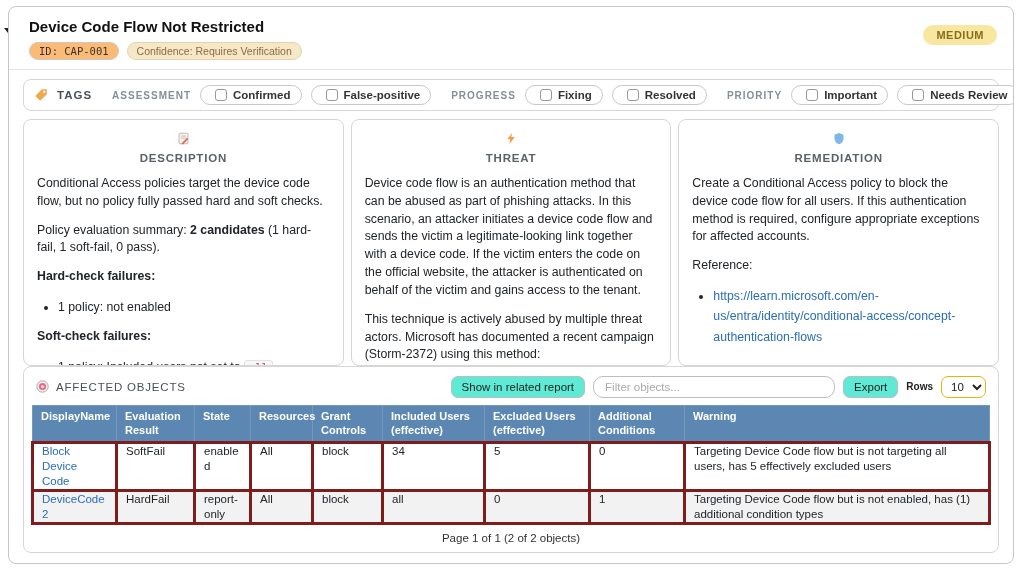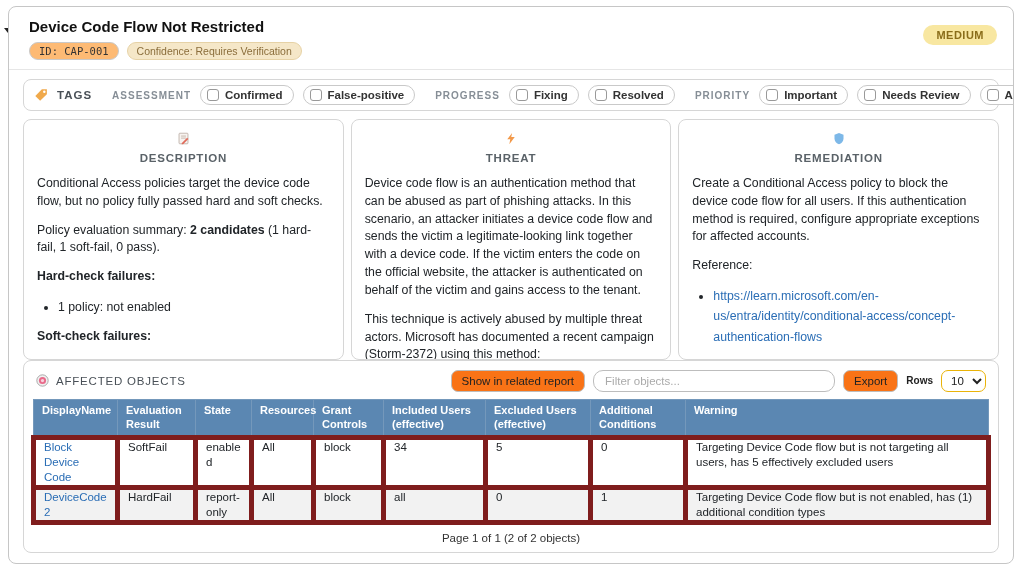--- a/index.html
+++ b/index.html
@@ -28,21 +28,21 @@
   .severity-badge { font-size:11px; font-weight:bold; color:#8a6d1a; background:#f8e7a1;
     border-radius:10px; padding:4px 13px; letter-spacing:0.5px; margin-top:7px; }
 
   
   .tags-bar { margin:9px 14px 8px; border:1px solid #d6d6d6; border-radius:8px;
     padding:5px 10px; display:flex; align-items:center; gap:9px; flex:0 0 auto; }
   .tags-title { font-size:11.5px; font-weight:bold; color:#495057; letter-spacing:1px; }
   .group-label { font-size:10px; font-weight:bold; color:#868e96; letter-spacing:1px; margin-left:2px; }
   .sep { width:1px; height:16px; background:#dcdcdc; }
   .tag-pill { display:inline-flex; align-items:center; gap:6px; border:1px solid #c9c9c9;
-    border-radius:12px; padding:3px 10px 3px 6px; background:#fff; cursor:pointer; }
+    border-radius:12px; padding:3px 10px 3px 14px; background:#fff; cursor:pointer; }
   .cbx { width:12px; height:12px; border:1px solid #999; border-radius:3px; background:#fff; flex:0 0 auto; }
   .tag-pill-label { font-size:11.5px; font-weight:bold; color:#333; white-space:nowrap; }
 
   
   .panels { display:flex; gap:7px; margin:0 14px; flex:1 1 auto; min-height:0; }
   .panel { flex:1; border:1px solid #d6d6d6; border-radius:8px; padding:10px 13px; overflow:hidden; }
   .panel-title-row { display:flex; align-items:center; gap:7px; margin:2px 0 0 0;flex-direction:column; }
   .panel-title { font-size:11.5px; font-weight:bold; color:#5a6268; letter-spacing:0.8px; }
   .panel p { font-size:12.3px; color:#212529; line-height:1.45; margin:11px 0; }
   .panel ul { margin:9px 0; padding-left:21px; }
@@ -51,33 +51,33 @@
   a.link { color:#2a6db5; text-decoration:none; word-break:break-word; }
   .code-chip { font-family:"DejaVu Sans Mono", monospace; font-size:10.5px; color:#c7365e;
     background:#f6f7f8; border:1px solid #e3e3e3; border-radius:3px; padding:0 4px; }
 
   
   .affected { margin:0 14px 10px; border:1px solid #d6d6d6; border-radius:8px;
     padding:6px 7px 0; flex:0 0 auto; display:flex; flex-direction:column; }
   .affected-header { display:flex; align-items:center; gap:7px; padding:3px 5px 7px; }
   .affected-title { font-size:11.5px; font-weight:normal; color:#495057; letter-spacing:0.8px; }
   .affected-controls { margin-left:auto; display:flex; align-items:center; gap:8px; }
-  .btn { font-size:11.5px; color:#222; background:#f97316; border:1px solid #bdbdbd;
+  .btn { font-size:11.5px; color:#222; background:#5eead4; border:1px solid #bdbdbd;
     border-radius:7px; padding:4px 10px; cursor:pointer; font-family:inherit; white-space:nowrap; }
   .filter-input { width:242px; font-size:11.5px; border:1px solid #bdbdbd; border-radius:10px;
     padding:4px 11px; font-family:inherit; color:#333; outline:none; }
   .filter-input::placeholder { color:#aaa; }
   .rows-label { font-size:10px; color:#222; font-weight:bold; }
   .rows-select { font-size:11.5px; border:1px solid #eab308; border-radius:7px;
     padding:3px 5px; background:#fff; font-family:inherit; color:#222; }
 
   table.objects { width:100%; border-collapse:collapse; border:1px solid #c9c9c9; table-layout:fixed; }
   table.objects th { background:#5b87b2; color:#fff; font-size:11px; font-weight:bold;
     text-align:left; padding:4px 8px; border:1px solid #7498bb; vertical-align:top; line-height:1.25; }
-  table.objects td { font-size:11.5px; color:#212529; padding:0 8px; border:5px solid #7f1d1d;
+  table.objects td { font-size:11.5px; color:#212529; padding:0 8px; border:3px solid #7f1d1d;
     vertical-align:top; line-height:1.3; overflow-wrap:break-word; }
   tr.alt td { background:#f2f2f2; }
   .pagination { text-align:center; font-size:11.5px; color:#333; padding:7px 0 8px; }
 
   .icon-svg { display:block; flex:0 0 auto; }
 </style>
 </head>
 <body>
 
 <span class="page-caret"></span>

